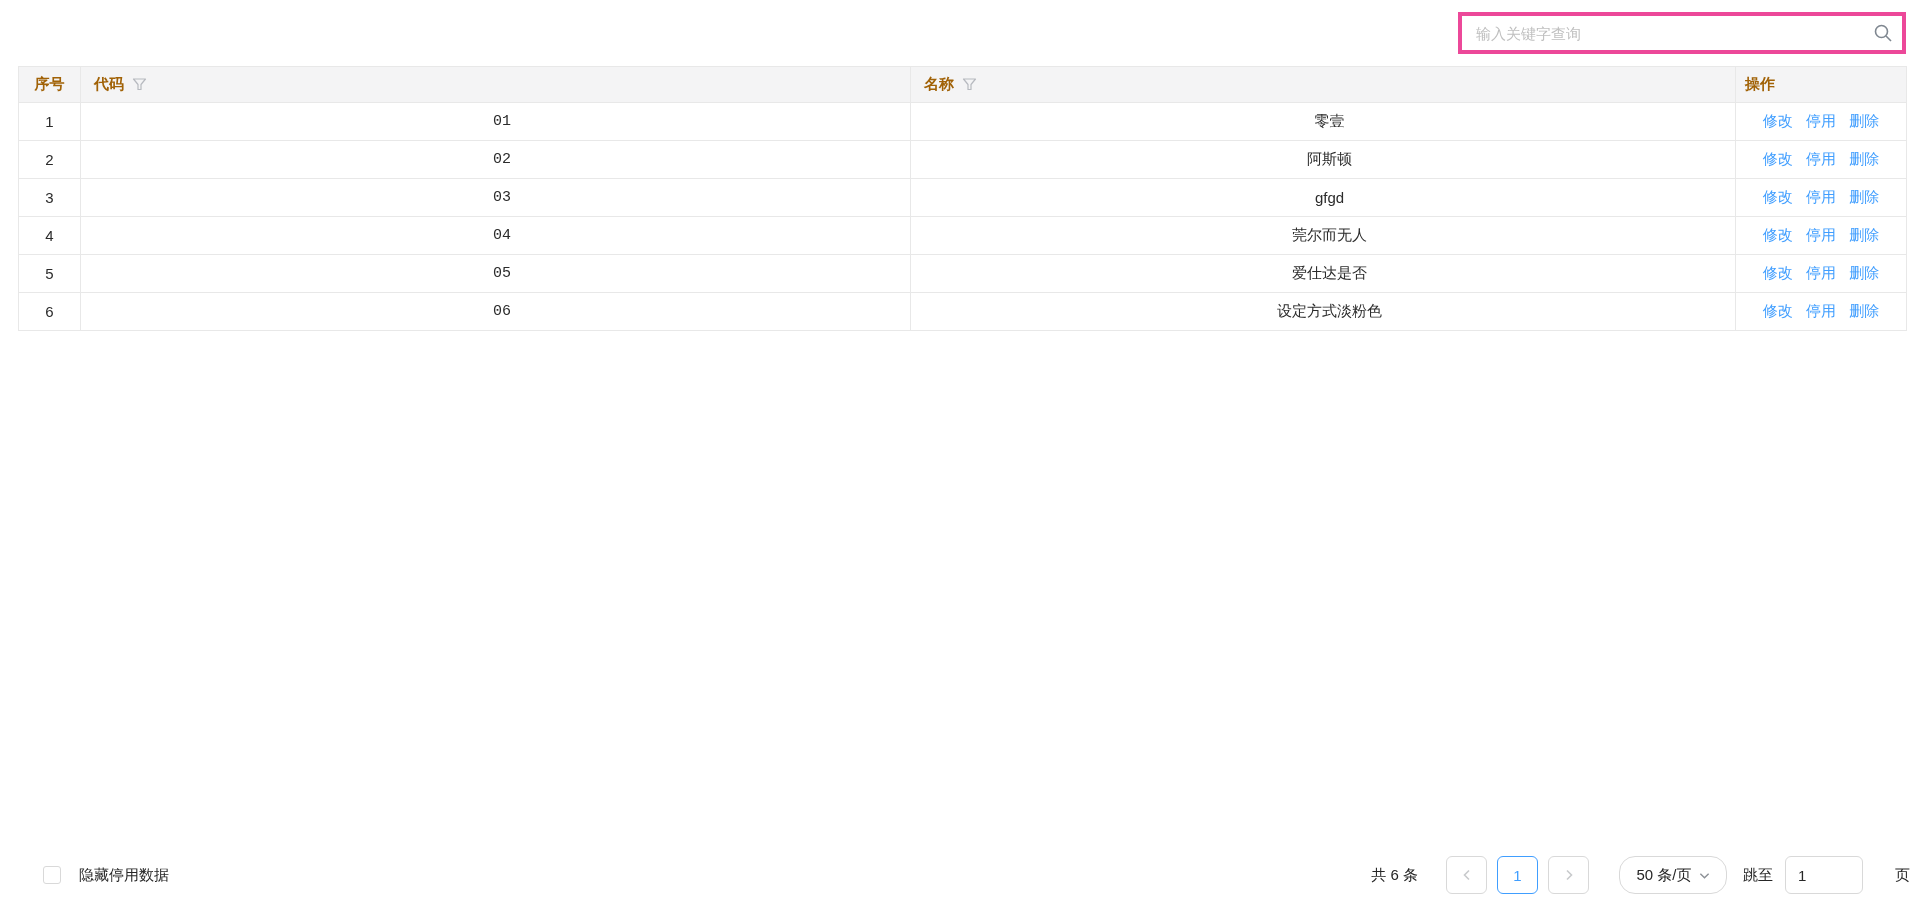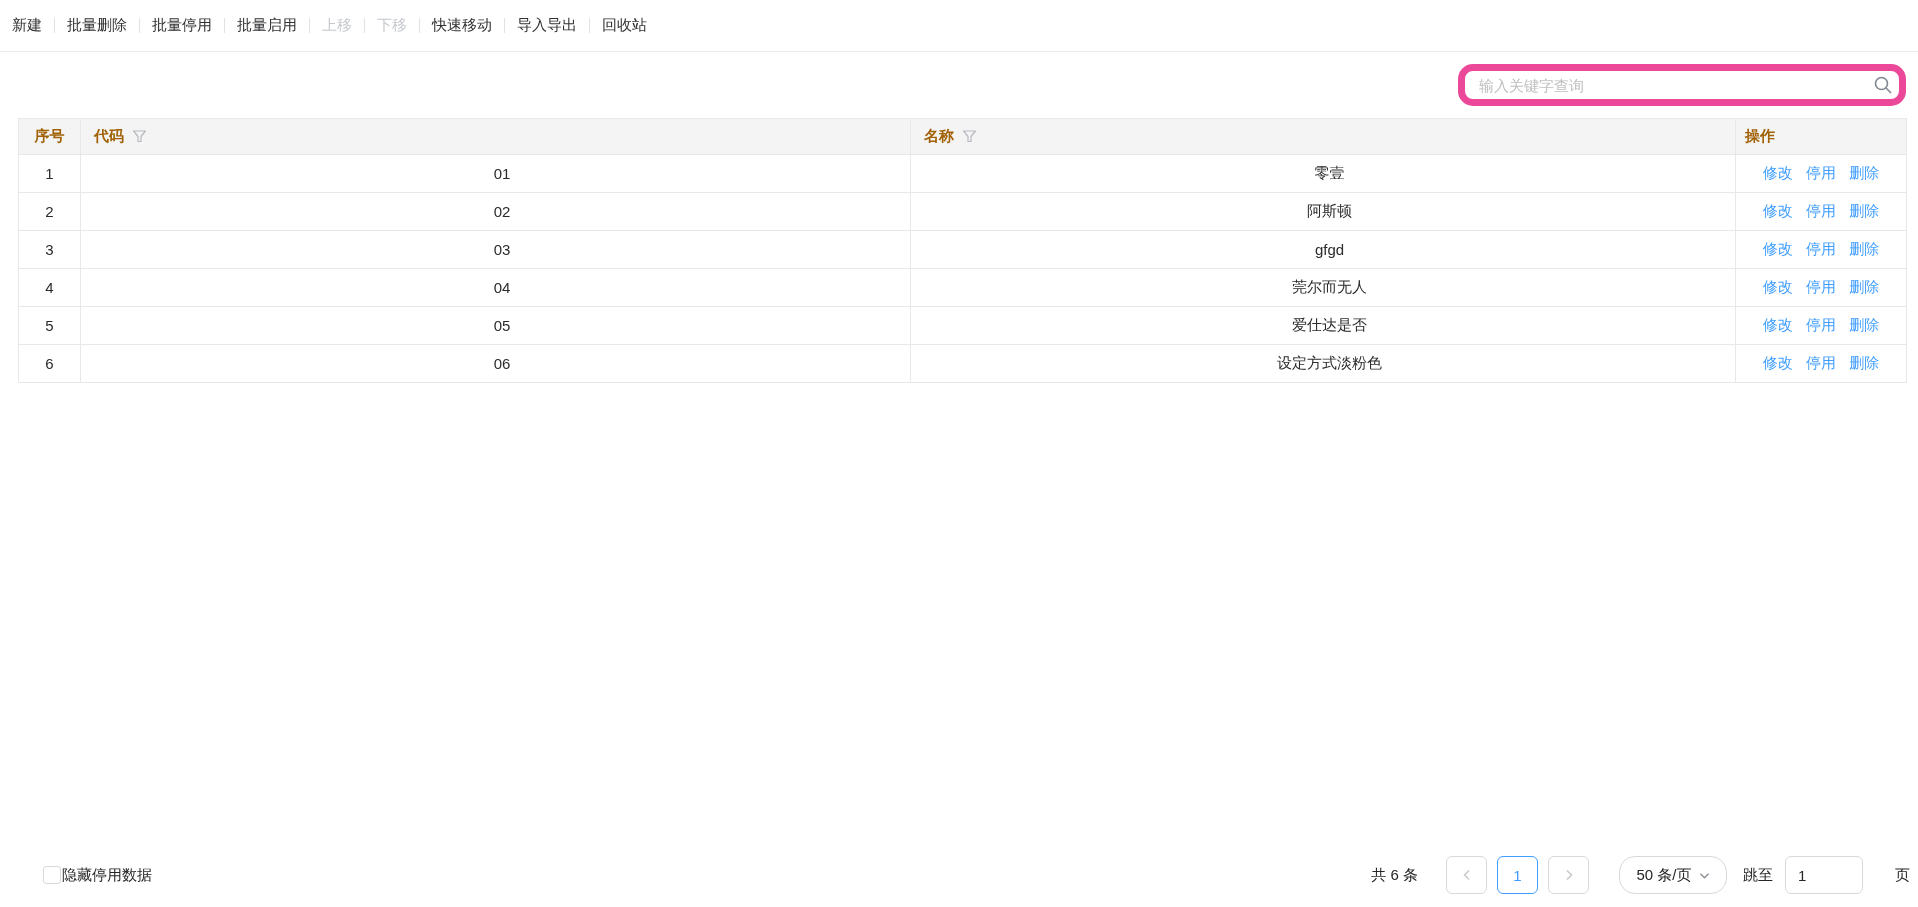--- a/index.html
+++ b/index.html
@@ -17,45 +17,45 @@
   .toolbar { height:52px; display:flex; align-items:center; padding:0 12px;
              border-bottom:1px solid #e9e9e9; font-size:15px; }
   .tb-item { padding:0 12px; cursor:pointer; color:#303133; white-space:nowrap; }
   .tb-item:first-child { padding-left:0; }
   .tb-item.disabled { color:#c5c8cd; cursor:default; }
   .tb-sep { width:1px; height:15px; background:#e2e2e2; }
 
   
   .search-row { position:relative; height:66px; }
   .search-box { position:absolute; top:12px; right:12px; width:448px; height:42px; }
-  .search-input { width:100%; height:100%; border:7px solid #ec4899; border-radius:15px;
+  .search-input { width:100%; height:100%; border:4px solid #ec4899; border-radius:0;
                   padding:0 44px 0 14px; font-size:15px; color:#333; outline:none;
                   font-family:inherit; }
   .search-input::placeholder { color:#bfbfbf; }
   .search-icon { position:absolute; right:13px; top:11px; pointer-events:auto; cursor:pointer; }
 
   
   .grid { margin:0 12px 0 18px; width:1888px; border-collapse:collapse; table-layout:fixed;
           font-size:15px; }
   .grid th, .grid td { border:1px solid #e8e8e8; overflow:hidden; white-space:nowrap;text-align:center; }
   .grid th { background:#f4f4f5; height:36px; font-weight:bold; color:#a16207; text-align:left; }
   .grid td { height:38px; background:#fff; color:#2b2b2b; }
   .c-idx   { width:62px; text-align:center !important; }
-  .c-code  { width:830px; padding-left:13px; }
+  .c-code  { width:830px; padding-left:13px;font-family:Liberation Mono, monospace; }
   .c-name  { width:825px; padding-left:13px; }
   .c-ops   { width:171px; padding-left:9px; }
   th.c-ops { padding-left:9px; }
   .th-flex { display:inline-flex; align-items:center; gap:8px; }
   .filter-icon { cursor:pointer; display:inline-block; }
   .op { color:#409eff; cursor:pointer; text-decoration:none; margin-right:9px; }
 
   
   .footer { position:absolute; left:0; bottom:12px; width:100%; height:40px;
             display:flex; align-items:center; padding:0 8px 0 43px; font-size:15px; }
-  .chk-wrap { display:flex; align-items:center; gap:1px; cursor:pointer; }
+  .chk-wrap { display:flex; align-items:center; gap:18px; cursor:pointer; }
   .checkbox { width:18px; height:18px; border:1px solid #d9d9d9; border-radius:3px; background:#fff; }
   .pager { margin-left:auto; display:flex; align-items:center; }
   .total { margin-right:28px; }
   .pg-btn { width:41px; height:38px; border:1px solid #d9d9d9; border-radius:6px; background:#fff;
             display:flex; align-items:center; justify-content:center; margin-right:10px; cursor:pointer; }
   .pg-btn.disabled { cursor:default; }
   .pg-btn.active { border-color:#409eff; color:#409eff; }
   .size-select { width:108px; height:38px; border:1px solid #d9d9d9; border-radius:16px;
                  display:flex; align-items:center; justify-content:center; gap:7px;
                  margin-left:20px; cursor:pointer; }
@@ -64,39 +64,20 @@
                 margin-left:12px; padding:0 12px; font-size:15px; color:#262626; outline:none;
                 font-family:inherit; }
   .page-suffix { margin-left:32px; }
 </style>
 </head>
 <body>
 
 <div class="window">
 
 
-  <div class="toolbar">
-    <div class="tb-item">新建</div>
-    <div class="tb-sep"></div>
-    <div class="tb-item">批量删除</div>
-    <div class="tb-sep"></div>
-    <div class="tb-item">批量停用</div>
-    <div class="tb-sep"></div>
-    <div class="tb-item">批量启用</div>
-    <div class="tb-sep"></div>
-    <div class="tb-item disabled">上移</div>
-    <div class="tb-sep"></div>
-    <div class="tb-item disabled">下移</div>
-    <div class="tb-sep"></div>
-    <div class="tb-item">快速移动</div>
-    <div class="tb-sep"></div>
-    <div class="tb-item">导入导出</div>
-    <div class="tb-sep"></div>
-    <div class="tb-item">回收站</div>
-  </div>
 
   <div class="search-row">
     <div class="search-box">
       <input class="search-input" type="text" placeholder="输入关键字查询" style="">
       <svg class="search-icon" width="20" height="20" viewBox="0 0 20 20">
         <circle cx="8.5" cy="8.5" r="6" stroke="#7f8790" stroke-width="1.6" fill="none"></circle>
         <path d="M13 13 L18 18" stroke="#7f8790" stroke-width="1.6"></path>
       </svg>
     </div>
   </div>

